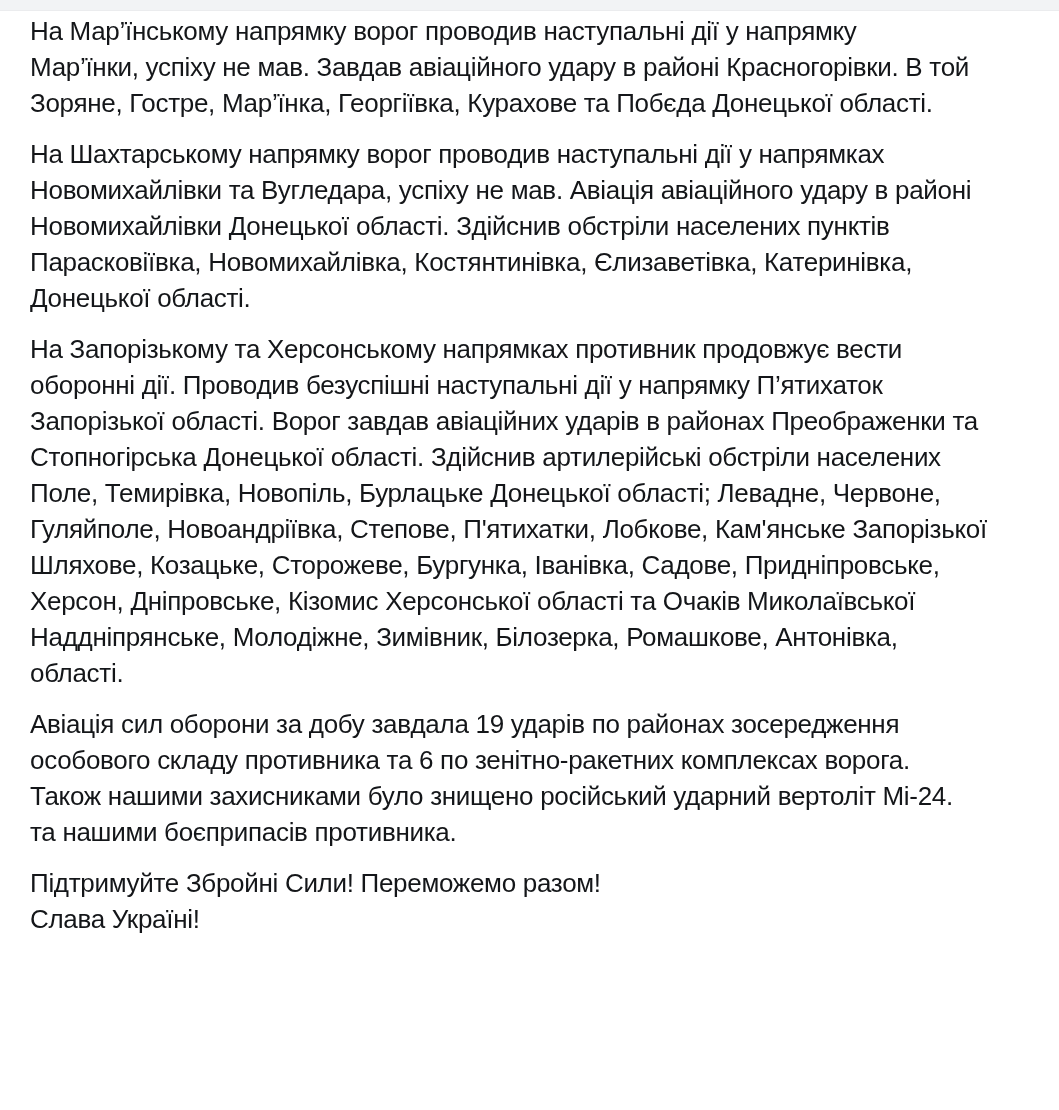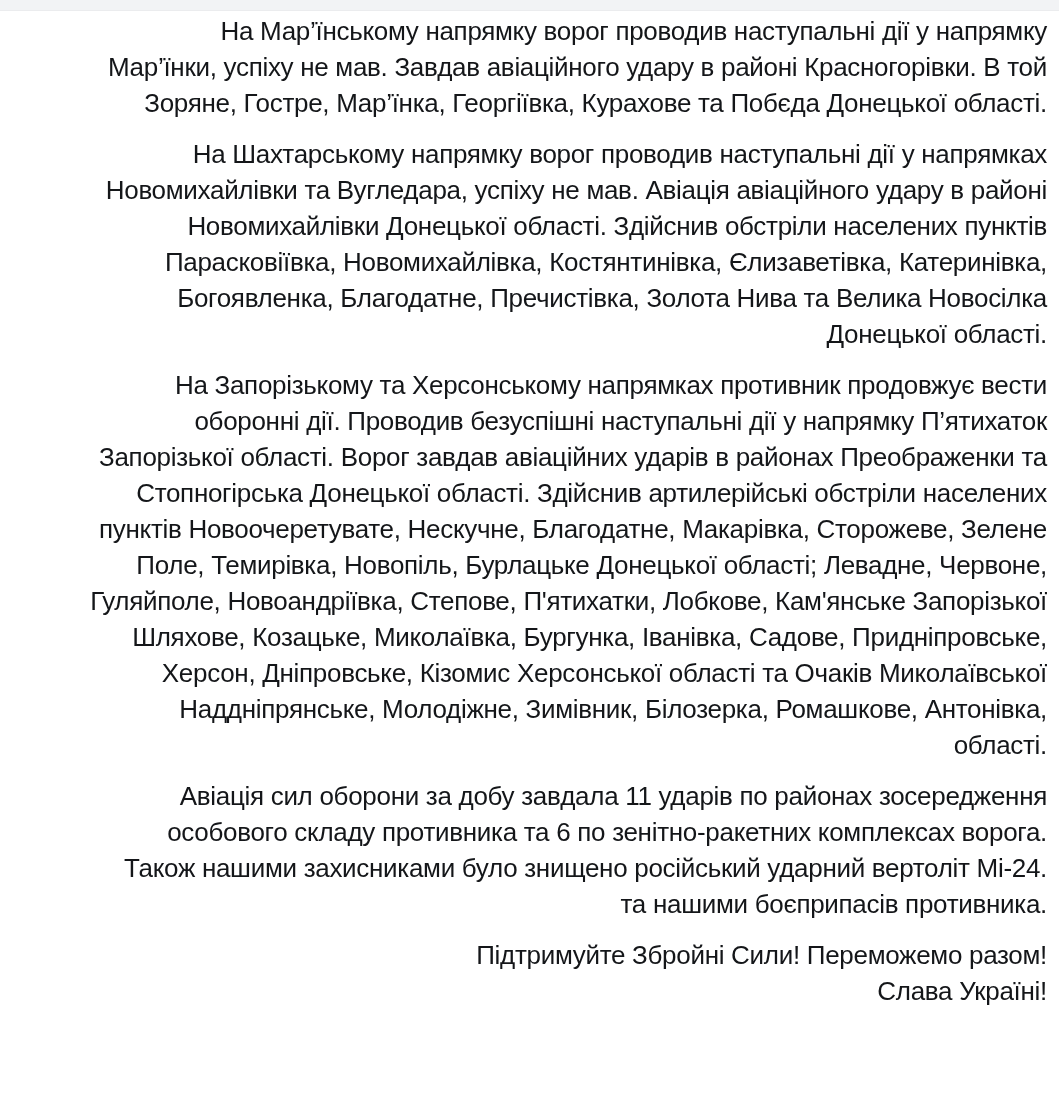--- a/index.html
+++ b/index.html
@@ -18,21 +18,20 @@
   .post-body {
     padding: 2px 12px 10px 30px;
     color: #141619;
   }
   .para {
     margin: 0 0 15px 0;
     font-size: 26px;
     line-height: 36px;
     letter-spacing: -0.3px;
     font-weight: 400;
-    text-align: right;
   }
   .para:last-child { margin-bottom: 0; }
   .ln {
     display: block;
     white-space: nowrap;
   }
 </style>
 </head>
 <body>
 
@@ -44,40 +43,38 @@
     <span class="ln">На Мар’їнському напрямку ворог проводив наступальні дії у напрямку</span>
     <span class="ln">Мар’їнки, успіху не мав. Завдав авіаційного удару в районі Красногорівки. В той</span>
     <span class="ln">Зоряне, Гостре, Мар’їнка, Георгіївка, Курахове та Побєда Донецької області.</span>
   </p>
 
   <p class="para">
     <span class="ln">На Шахтарському напрямку ворог проводив наступальні дії у напрямках</span>
     <span class="ln">Новомихайлівки та Вугледара, успіху не мав. Авіація авіаційного удару в районі</span>
     <span class="ln">Новомихайлівки Донецької області. Здійснив обстріли населених пунктів</span>
     <span class="ln">Парасковіївка, Новомихайлівка, Костянтинівка, Єлизаветівка, Катеринівка,</span>
-    <span class="ln">Богоявленка, Благодатне, Пречистівка, Золота Нива та Велика Новосілка</span>
     <span class="ln">Донецької області.</span>
   </p>
 
   <p class="para">
     <span class="ln">На Запорізькому та Херсонському напрямках противник продовжує вести</span>
     <span class="ln">оборонні дії. Проводив безуспішні наступальні дії у напрямку П’ятихаток</span>
     <span class="ln">Запорізької області. Ворог завдав авіаційних ударів в районах Преображенки та</span>
     <span class="ln">Стопногірська Донецької області. Здійснив артилерійські обстріли населених</span>
-    <span class="ln">пунктів Новоочеретувате, Нескучне, Благодатне, Макарівка, Сторожеве, Зелене</span>
     <span class="ln">Поле, Темирівка, Новопіль, Бурлацьке Донецької області; Левадне, Червоне,</span>
     <span class="ln">Гуляйполе, Новоандріївка, Степове, П'ятихатки, Лобкове, Кам'янське Запорізької</span>
-    <span class="ln">Шляхове, Козацьке, Миколаївка, Бургунка, Іванівка, Садове, Придніпровське,</span>
+    <span class="ln">Шляхове, Козацьке, Сторожеве, Бургунка, Іванівка, Садове, Придніпровське,</span>
     <span class="ln">Херсон, Дніпровське, Кізомис Херсонської області та Очаків Миколаївської</span>
     <span class="ln">Наддніпрянське, Молодіжне, Зимівник, Білозерка, Ромашкове, Антонівка,</span>
     <span class="ln">області.</span>
   </p>
 
   <p class="para">
-    <span class="ln">Авіація сил оборони за добу завдала 11 ударів по районах зосередження</span>
+    <span class="ln">Авіація сил оборони за добу завдала 19 ударів по районах зосередження</span>
     <span class="ln">особового складу противника та 6 по зенітно-ракетних комплексах ворога.</span>
     <span class="ln">Також нашими захисниками було знищено російський ударний вертоліт Мі-24.</span>
     <span class="ln">та нашими боєприпасів противника.</span>
   </p>
 
   <p class="para">
     <span class="ln">Підтримуйте Збройні Сили! Переможемо разом!</span>
     <span class="ln">Слава Україні!</span>
   </p>
 

